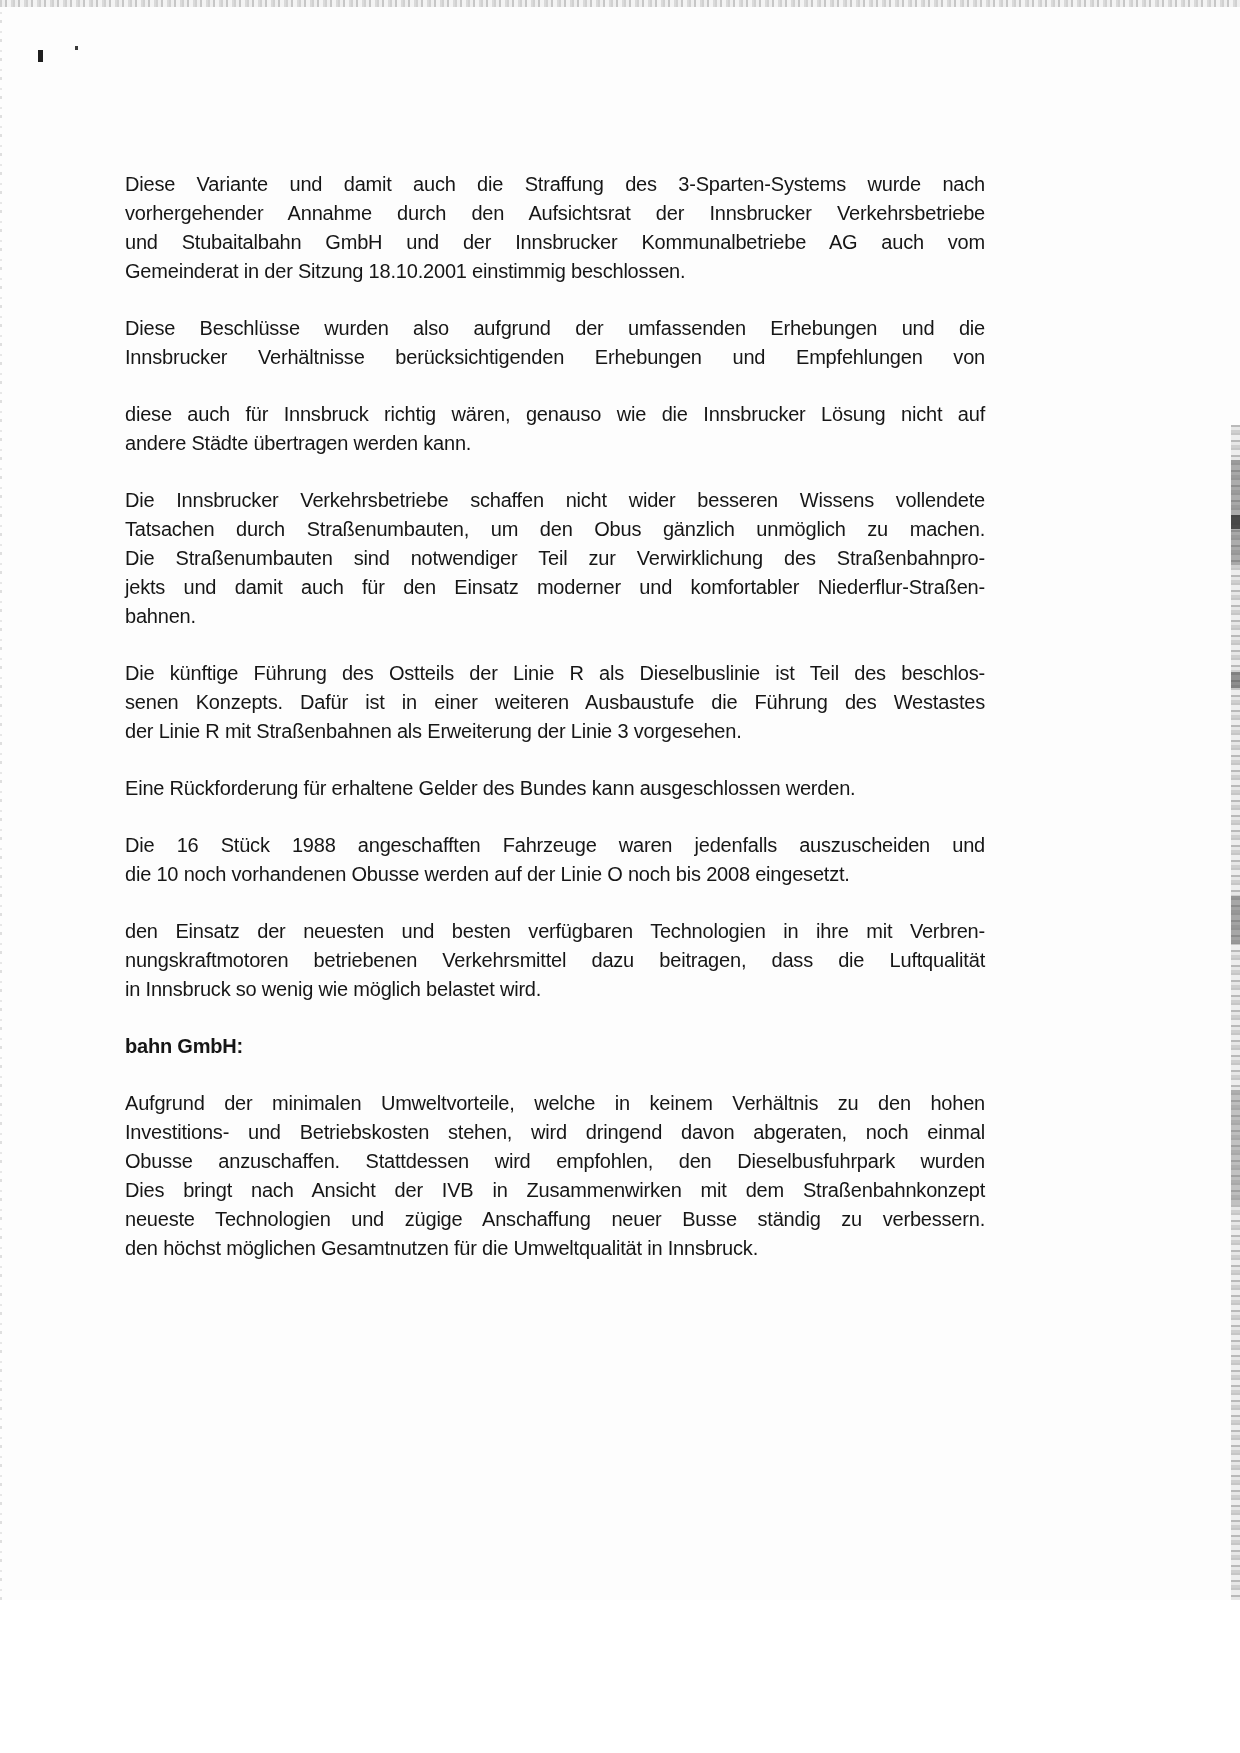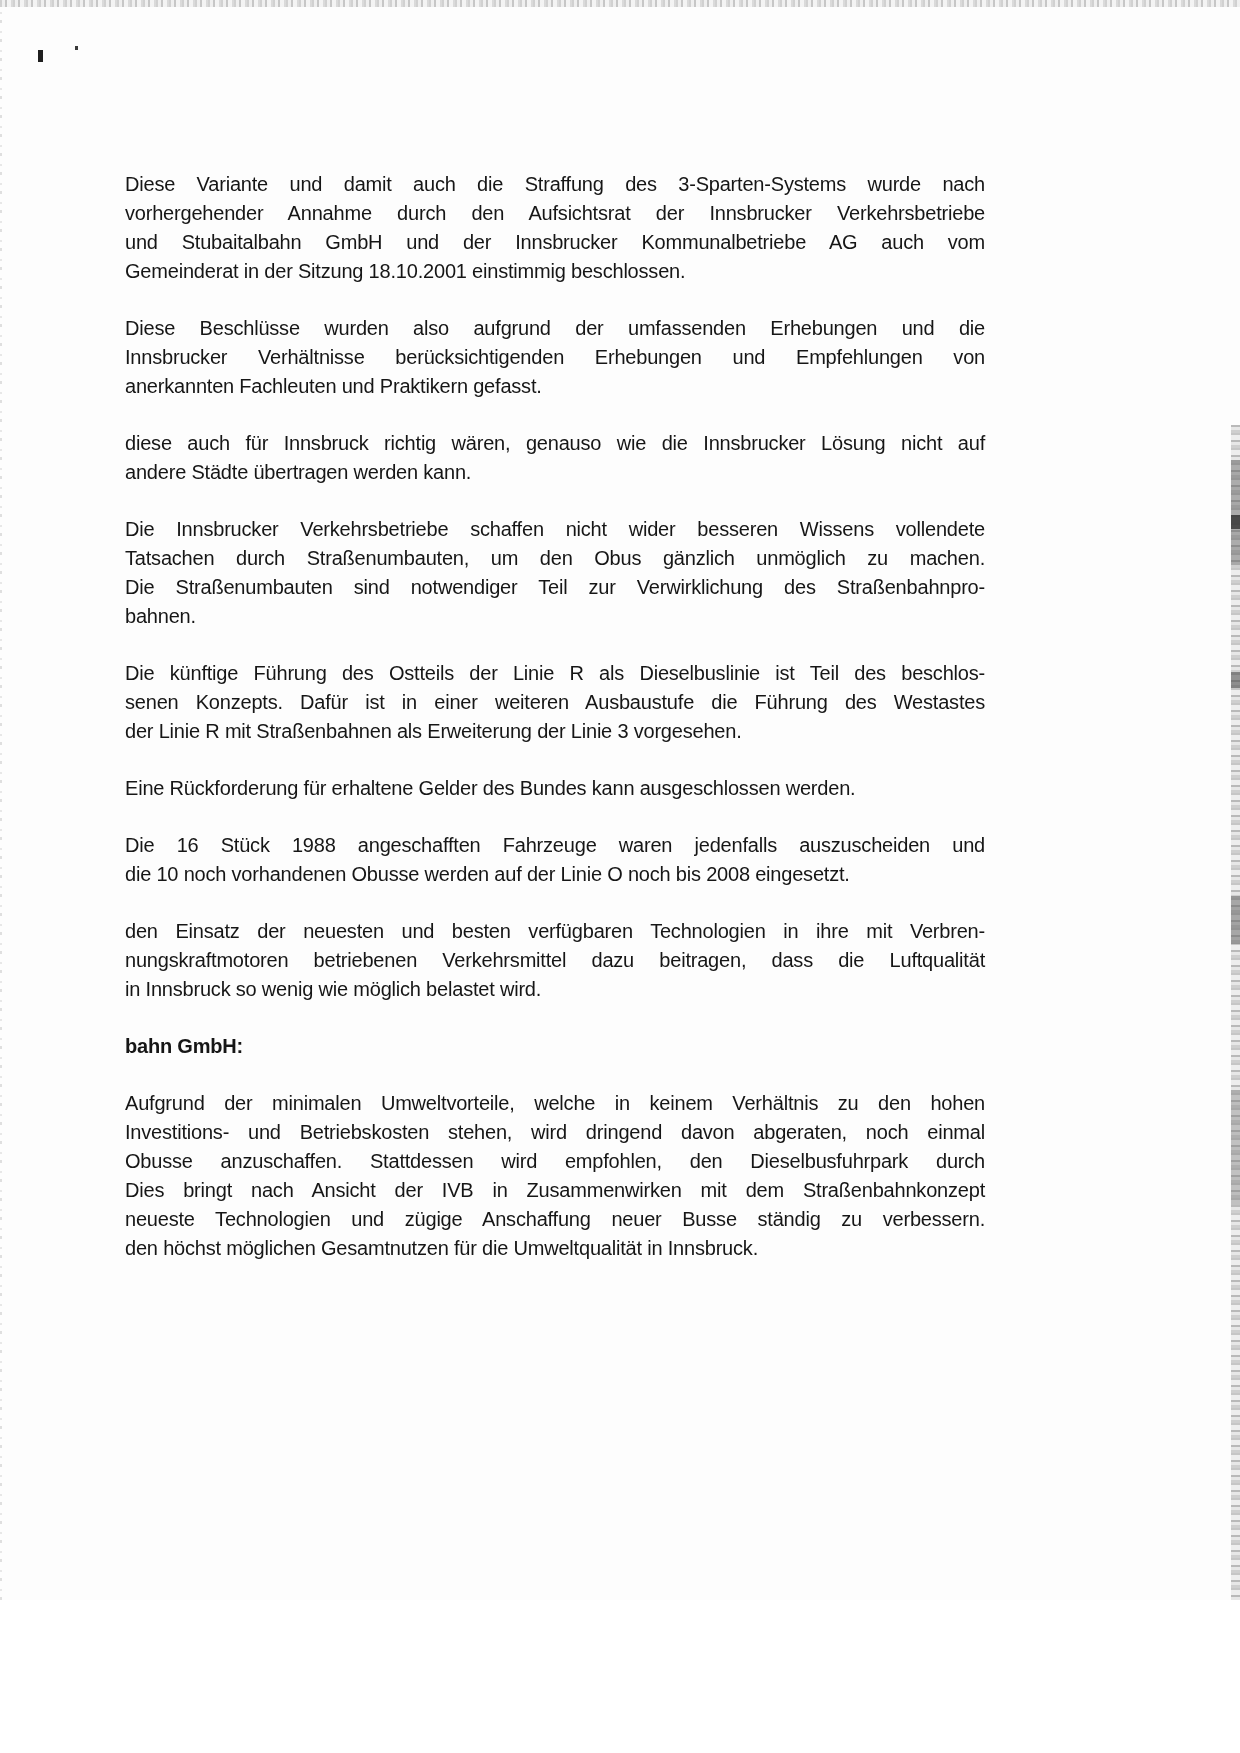--- a/index.html
+++ b/index.html
@@ -96,30 +96,30 @@
   <div class="text-column">
       <div class="block paragraph">
         <div class="line">Diese Variante und damit auch die Straffung des 3-Sparten-Systems wurde nach</div>
         <div class="line">vorhergehender Annahme durch den Aufsichtsrat der Innsbrucker Verkehrsbetriebe</div>
         <div class="line">und Stubaitalbahn GmbH und der Innsbrucker Kommunalbetriebe AG auch vom</div>
         <div class="line last">Gemeinderat in der Sitzung 18.10.2001 einstimmig beschlossen.</div>
       </div>
       <div class="block paragraph">
         <div class="line">Diese Beschlüsse wurden also aufgrund der umfassenden Erhebungen und die</div>
         <div class="line">Innsbrucker Verhältnisse berücksichtigenden Erhebungen und Empfehlungen von</div>
-        <div class="line last">anerkannten Fachleuten und Praktikern gefasst.</div>
       </div>
       <div class="block paragraph">
         <div class="line">diese auch für Innsbruck richtig wären, genauso wie die Innsbrucker Lösung nicht auf</div>
         <div class="line last">andere Städte übertragen werden kann.</div>
       </div>
       <div class="block paragraph">
         <div class="line">Die Innsbrucker Verkehrsbetriebe schaffen nicht wider besseren Wissens vollendete</div>
         <div class="line">Tatsachen durch Straßenumbauten, um den Obus gänzlich unmöglich zu machen.</div>
         <div class="line">Die Straßenumbauten sind notwendiger Teil zur Verwirklichung des Straßenbahnpro-</div>
+        <div class="line">jekts und damit auch für den Einsatz moderner und komfortabler Niederflur-Straßen-</div>
         <div class="line last">bahnen.</div>
       </div>
       <div class="block paragraph">
         <div class="line">Die künftige Führung des Ostteils der Linie R als Dieselbuslinie ist Teil des beschlos-</div>
         <div class="line">senen Konzepts. Dafür ist in einer weiteren Ausbaustufe die Führung des Westastes</div>
         <div class="line last">der Linie R mit Straßenbahnen als Erweiterung der Linie 3 vorgesehen.</div>
       </div>
       <div class="block paragraph">
         <div class="line last">Eine Rückforderung für erhaltene Gelder des Bundes kann ausgeschlossen werden.</div>
       </div>
@@ -131,21 +131,21 @@
         <div class="line">den Einsatz der neuesten und besten verfügbaren Technologien in ihre mit Verbren-</div>
         <div class="line">nungskraftmotoren betriebenen Verkehrsmittel dazu beitragen, dass die Luftqualität</div>
         <div class="line last">in Innsbruck so wenig wie möglich belastet wird.</div>
       </div>
       <div class="block heading">
         <div class="line last">bahn GmbH:</div>
       </div>
       <div class="block paragraph">
         <div class="line">Aufgrund der minimalen Umweltvorteile, welche in keinem Verhältnis zu den hohen</div>
         <div class="line">Investitions- und Betriebskosten stehen, wird dringend davon abgeraten, noch einmal</div>
-        <div class="line">Obusse anzuschaffen. Stattdessen wird empfohlen, den Dieselbusfuhrpark durch</div>
+        <div class="line">Obusse anzuschaffen. Stattdessen wird empfohlen, den Dieselbusfuhrpark wurden</div>
         <div class="line">Dies bringt nach Ansicht der IVB in Zusammenwirken mit dem Straßenbahnkonzept</div>
         <div class="line">neueste Technologien und zügige Anschaffung neuer Busse ständig zu verbessern.</div>
         <div class="line last">den höchst möglichen Gesamtnutzen für die Umweltqualität in Innsbruck.</div>
       </div>
     </div>
 
   <div class="page-number">Seite 7</div>
 </div>
 
 </body></html>

